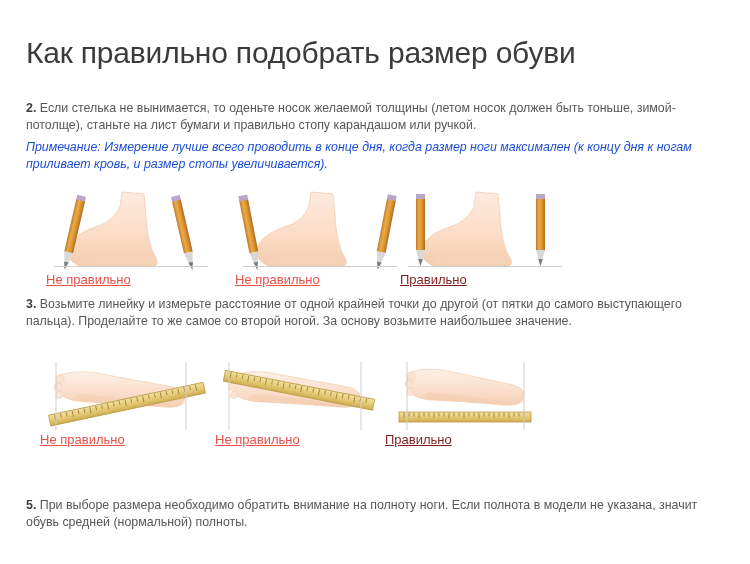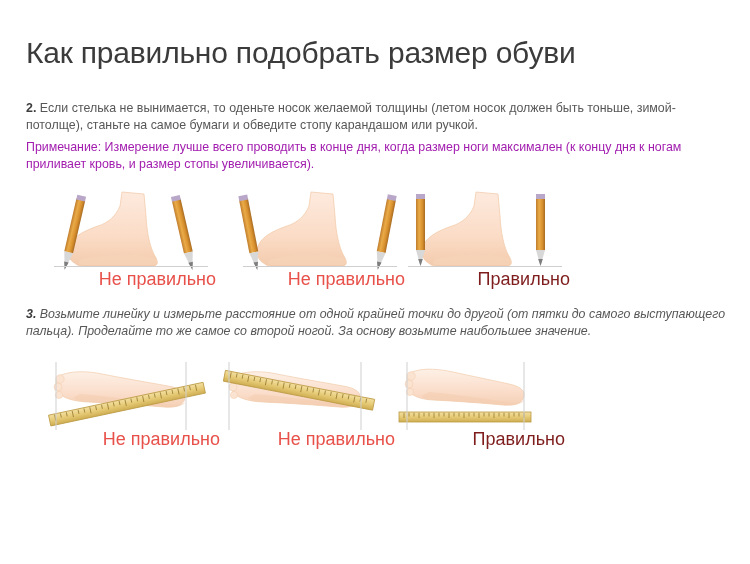--- a/index.html
+++ b/index.html
@@ -44,65 +44,67 @@
   .para b {
     font-weight: 700;
     color: #3d3d3d;
   }
   .note {
     position: absolute;
     left: 26px;
     width: 706px;
     font-size: 12.4px;
     line-height: 16.5px;
-    color: #a21caf;
+    font-style: italic;
+    color: #1d4ed8;
   }
   .p1 { top: 68px; }
   .p2 { top: 100px; }
   .pnote { top: 139px; }
-  .p3 { top: 306px; font-style: italic; }
+  .p3 { top: 296px; }
   .p4 { top: 466px; }
   .p5 { top: 497px; }
 
   
   .fig-row {
     position: absolute;
     left: 0;
     width: 750px;
     height: 0;
   }
   .row1 { top: 186px; }
   .row2 { top: 360px; }
 
   .fig {
     position: absolute;
     top: 0;
   }
   .fig-caption {
     position: absolute;
     width: 100%;
-    text-align: right;
-    font-size: 18px;
+    text-align: left;
+    font-size: 13px;
     line-height: 15px;
     white-space: nowrap;
+    text-decoration: underline;
   }
   .cap-wrong { color: #e8504a; }
   .cap-right { color: #7f1d1d; }
   svg { display: block; overflow: visible; }
 </style>
 </head>
 <body>
 
 <div class="page">
 
   <h1 class="title">Как правильно подобрать размер обуви</h1>
 
 
   <div class="para p2">
-    <b>2.</b><span> Если стелька не вынимается, то оденьте носок желаемой толщины (летом носок должен быть тоньше, зимой-потолще), станьте на самое бумаги и обведите стопу карандашом или ручкой.</span>
+    <b>2.</b><span> Если стелька не вынимается, то оденьте носок желаемой толщины (летом носок должен быть тоньше, зимой-потолще), станьте на лист бумаги и правильно стопу карандашом или ручкой.</span>
   </div>
 
   <div class="note pnote">Примечание: Измерение лучше всего проводить в конце дня, когда размер ноги максимален (к концу дня к ногам приливает кровь, и размер стопы увеличивается).</div>
 
   <div class="fig-row row1">
 
     <div class="fig" style="left:46px; width:170px;">
       <svg width="170" height="92" viewBox="0 0 170 92" aria-hidden="true">
         <defs>
           <linearGradient id="sk1" x1="0" y1="0" x2="0" y2="1">
@@ -340,14 +342,17 @@
           </g>
         </g>
         <line x1="22" y1="2" x2="22" y2="70" stroke="#cfcfcf" stroke-width="1"></line>
         <line x1="139" y1="2" x2="139" y2="70" stroke="#cfcfcf" stroke-width="1"></line>
       </svg>
       <div class="fig-caption cap-right" style="top:72px;">Правильно</div>
     </div>
   </div>
 
 
+  <div class="para p5">
+    <b>5.</b><span> При выборе размера необходимо обратить внимание на полноту ноги. Если полнота в модели не указана, значит обувь средней (нормальной) полноты.</span>
+  </div>
 
 </div>
 
 </body></html>

